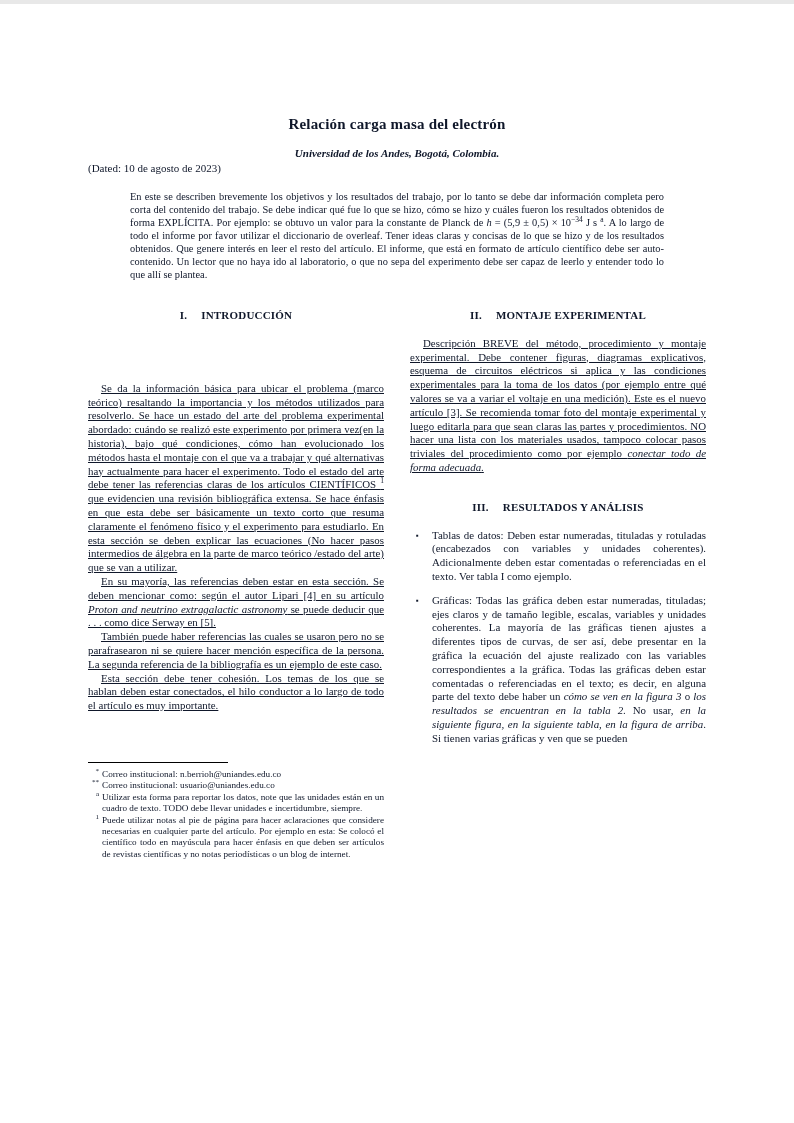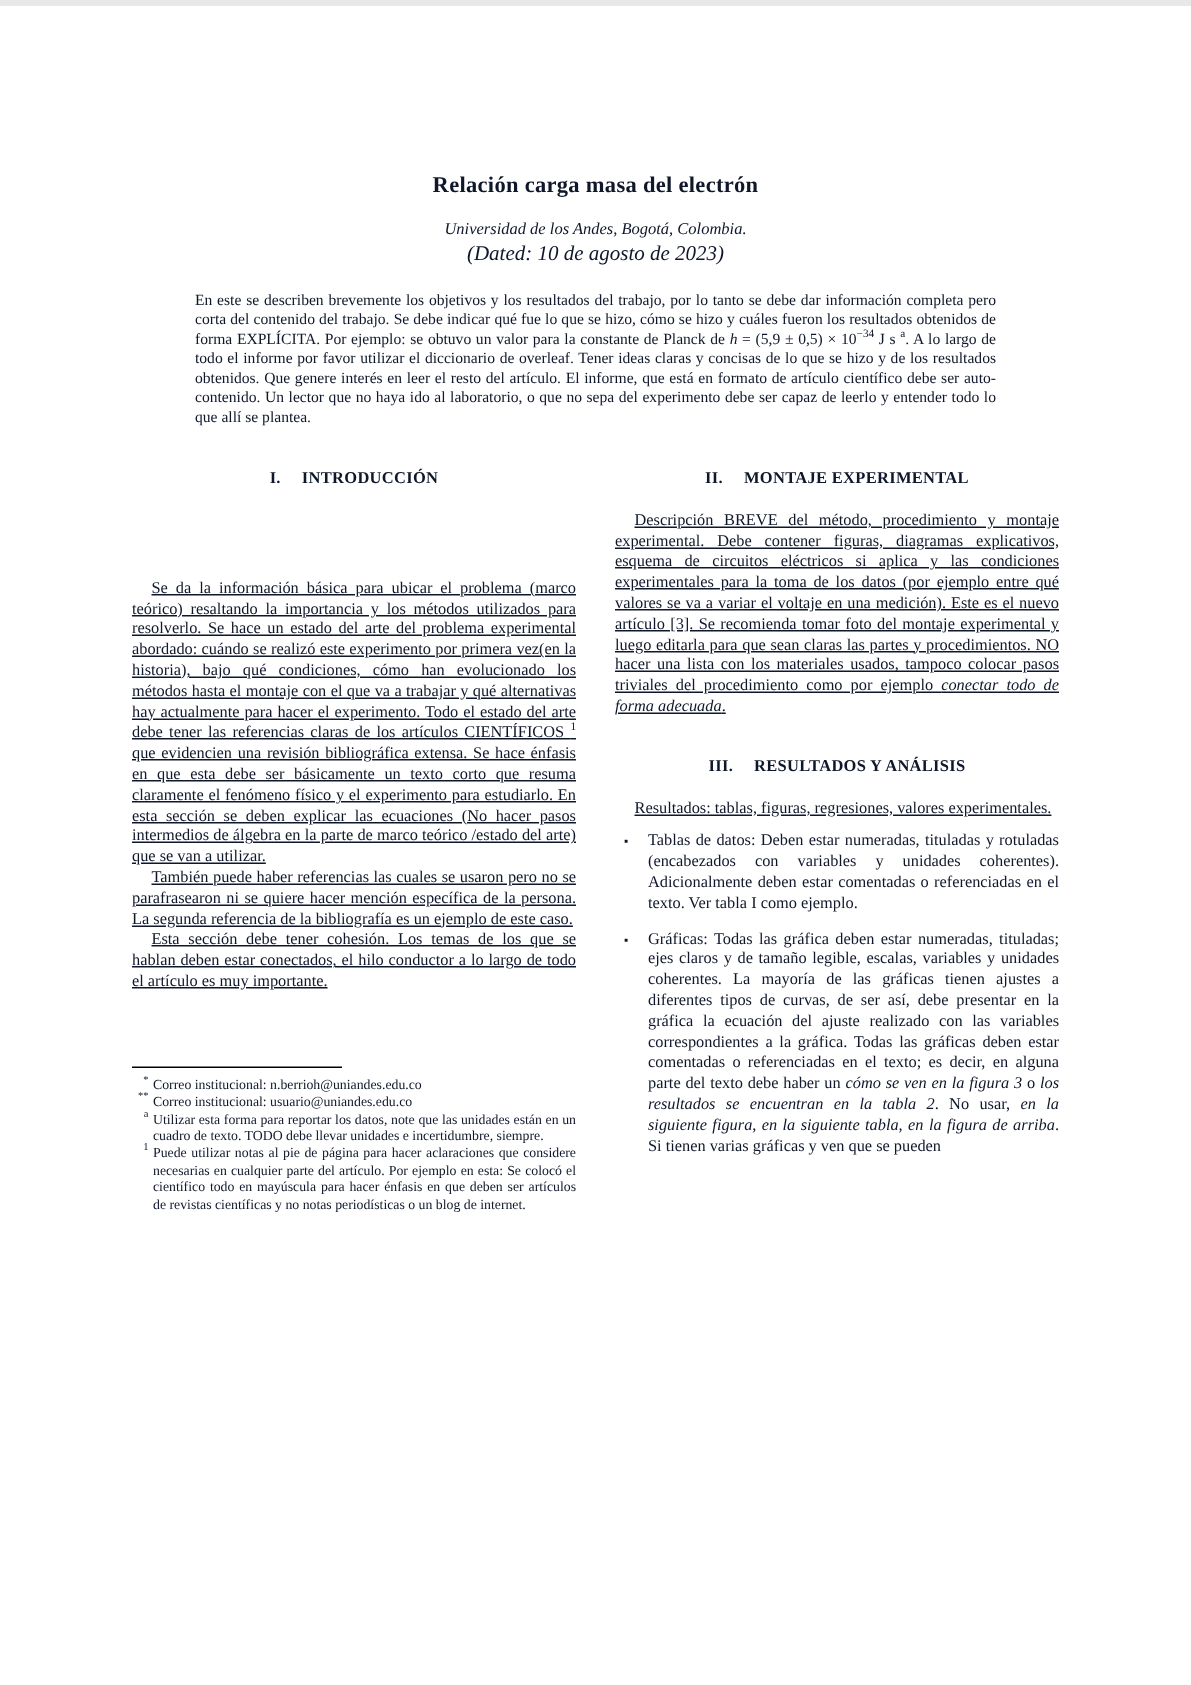--- a/index.html
+++ b/index.html
@@ -26,26 +26,26 @@
   .authors {
     text-align: center;
     font-size: 12px;
     margin: 0 0 3px 0;
   }
   .affiliation {
     text-align: center;
     font-style: italic;
     font-size: 11px;
     margin: 0 0 3px 0;
+    font-weight: bold;
   }
   .dateline {
-    text-align: center;
-    font-size: 14px;
+    text-align: left;
+    font-size: 11px;
     margin: 0 0 16px 0;
-    font-style: italic;
   }
   
   .abstract {
     margin: 0 42px 24px 42px;
     font-size: 10.4px;
     line-height: 13px;
     text-align: justify;
     hyphens: auto;
   }
   
@@ -124,20 +124,21 @@
   <div class="abstract">En este se describen brevemente los objetivos y los resultados del trabajo, por lo tanto se debe dar información completa pero corta del contenido del trabajo. Se debe indicar qué fue lo que se hizo, cómo se hizo y cuáles fueron los resultados obtenidos de forma EXPLÍCITA. Por ejemplo: se obtuvo un valor para la constante de Planck de <span class="italic">h</span> = (5,9 ± 0,5) × 10<sup>−34</sup> J s <sup>a</sup>. A lo largo de todo el informe por favor utilizar el diccionario de overleaf. Tener ideas claras y concisas de lo que se hizo y de los resultados obtenidos. Que genere interés en leer el resto del artículo. El informe, que está en formato de artículo científico debe ser auto-contenido. Un lector que no haya ido al laboratorio, o que no sepa del experimento debe ser capaz de leerlo y entender todo lo que allí se plantea.</div>
 
   <div class="columns">
 
     <div class="col col-left">
       <h2 class="sec first">
         <span class="sec-num">I.</span><span>INTRODUCCIÓN</span>
       </h2>
       <div>
           <p class="para">Se da la información básica para ubicar el problema (marco teórico) resaltando la importancia y los métodos utilizados para resolverlo. Se hace un estado del arte del problema experimental abordado: cuándo se realizó este experimento por primera vez(en la historia), bajo qué condiciones, cómo han evolucionado los métodos hasta el montaje con el que va a trabajar y qué alternativas hay actualmente para hacer el experimento. Todo el estado del arte debe tener las referencias claras de los artículos CIENTÍFICOS <sup>1</sup> que evidencien una revisión bibliográfica extensa. Se hace énfasis en que esta debe ser básicamente un texto corto que resuma claramente el fenómeno físico y el experimento para estudiarlo. En esta sección se deben explicar las ecuaciones (No hacer pasos intermedios de álgebra en la parte de marco teórico /estado del arte) que se van a utilizar.</p>
+          <p class="para">En su mayoría, las referencias deben estar en esta sección. Se deben mencionar como: según el autor Lipari [4] en su artículo <span class="italic">Proton and neutrino extragalactic astronomy</span> se puede deducir que . . . como dice Serway en [5].</p>
           <p class="para">También puede haber referencias las cuales se usaron pero no se parafrasearon ni se quiere hacer mención específica de la persona.  La segunda referencia de la bibliografía es un ejemplo de este caso.</p>
           <p class="para">Esta sección debe tener cohesión. Los temas de los que se hablan deben estar conectados, el hilo conductor a lo largo de todo el artículo es muy importante.</p>
         </div>
 
       <div class="footnotes">
         <div class="footnote-rule"></div>
         <div>
             <div class="footnote">
               <span class="fn-marker"><sup>*</sup></span>
               <span class="fn-text">Correo institucional: n.berrioh@uniandes.edu.co</span>
@@ -163,21 +164,20 @@
         <span class="sec-num">II.</span><span>MONTAJE EXPERIMENTAL</span>
       </h2>
       <div>
           <p class="para">Descripción BREVE del método, procedimiento y montaje experimental. Debe contener figuras, diagramas explicativos, esquema de circuitos eléctricos si aplica y las condiciones experimentales para la toma de los datos (por ejemplo entre qué valores se va a variar el voltaje en una medición). Este es el nuevo artículo [3]. Se recomienda tomar foto del montaje experimental y luego editarla para que sean claras las partes y procedimientos. NO hacer una lista con los materiales usados, tampoco colocar pasos triviales del procedimiento como por ejemplo <span class="italic">conectar todo de forma adecuada</span>.</p>
         </div>
 
       <h2 class="sec">
         <span class="sec-num">III.</span><span>RESULTADOS Y ANÁLISIS</span>
       </h2>
       <div>
-          <p class="para">Resultados: tablas, figuras, regresiones, valores experimentales.</p>
         </div>
 
       <div class="bullets">
           <div class="bullet-item">
             <span class="bullet-mark">▪</span>
             <span class="bullet-body">Tablas de datos: Deben estar numeradas, tituladas y rotuladas (encabezados con variables y unidades coherentes). Adicionalmente deben estar comentadas o referenciadas en el texto. Ver tabla I como ejemplo.</span>
           </div>
           <div class="bullet-item">
             <span class="bullet-mark">▪</span>
             <span class="bullet-body">Gráficas: Todas las gráfica deben estar numeradas, tituladas; ejes claros y de tamaño legible, escalas, variables y unidades coherentes. La mayoría de las gráficas tienen ajustes a diferentes tipos de curvas, de ser así, debe presentar en la gráfica la ecuación del ajuste realizado con las variables correspondientes a la gráfica. Todas las gráficas deben estar comentadas o referenciadas en el texto; es decir, en alguna parte del texto debe haber un <span class="italic">cómo se ven en la figura 3</span> o <span class="italic">los resultados se encuentran en la tabla 2</span>. No usar, <span class="italic">en la siguiente figura, en la siguiente tabla, en la figura de arriba</span>. Si tienen varias gráficas y ven que se pueden</span>

